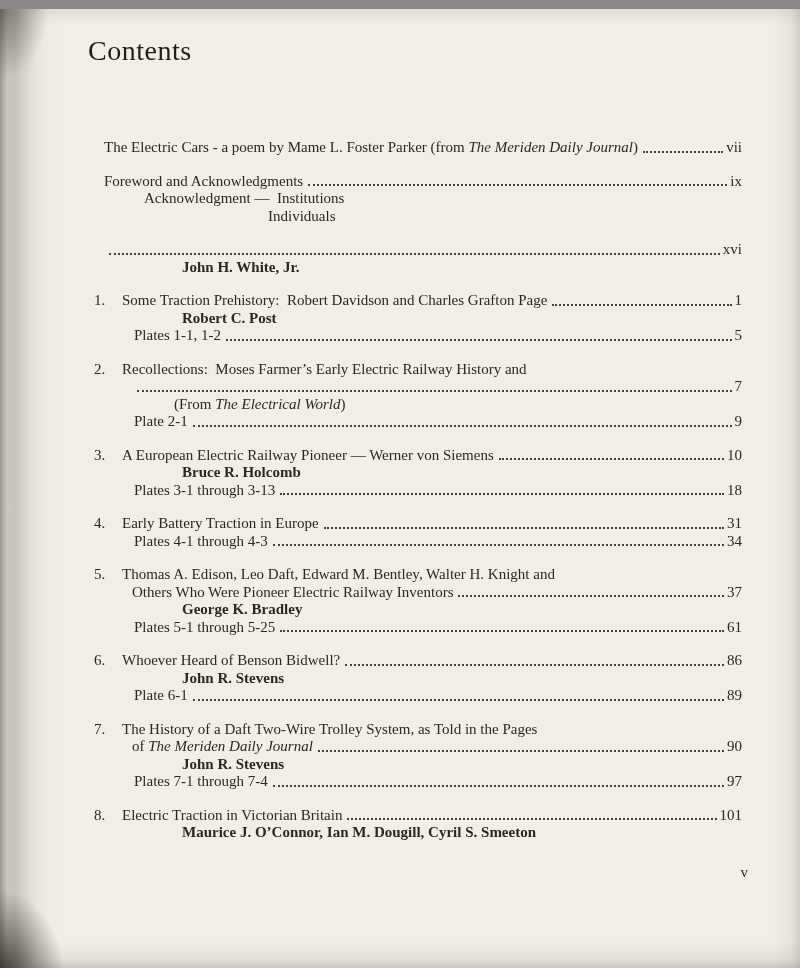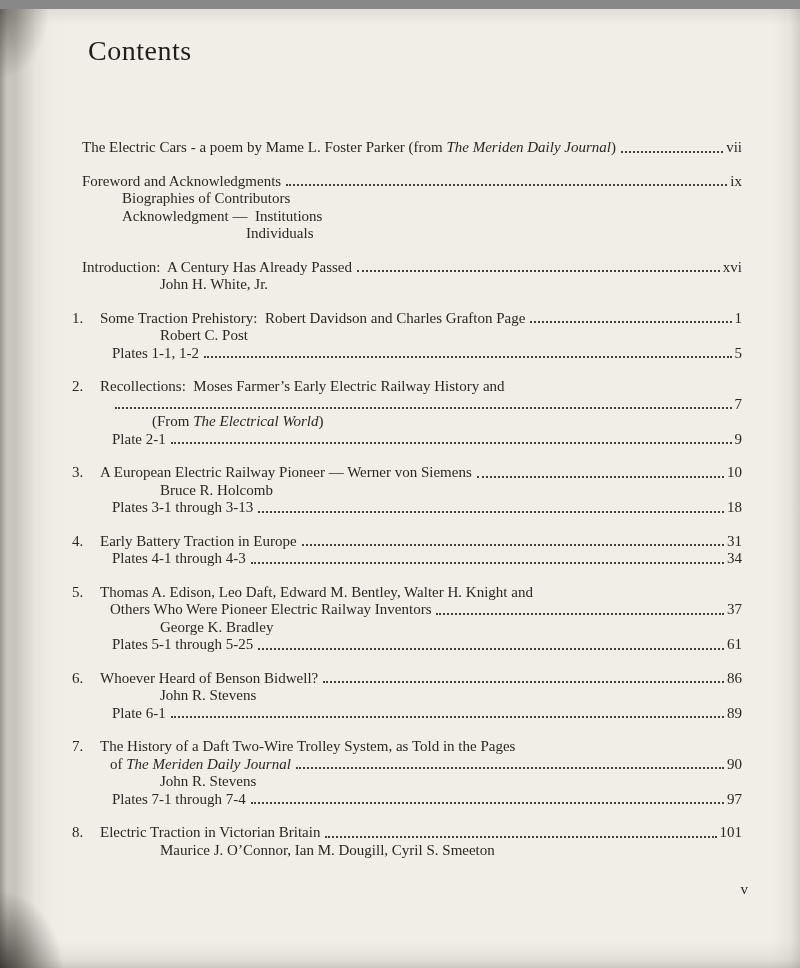--- a/index.html
+++ b/index.html
@@ -20,33 +20,33 @@
     background-color:#f0eee7;
   }
   .title{
     font-size:28px;
     font-weight:400;
     letter-spacing:0.5px;
     margin:26px 0 0 88px;
     color:#211e19;
   }
   .toc{ margin-top:72px; }
-  .entry{ margin-top:16px; }
+  .entry{ margin-top:16px;padding-left:22px; }
   .entry:first-child{ margin-top:0; }
   .row{
     display:flex;
     align-items:baseline;
     margin-right:58px;
     line-height:17.5px;
     font-size:15px;
   }
   .row.main   { padding-left:82px;  }
   .row.numbered{ padding-left:72px; }
   .row.wrap   { padding-left:110px; }
-  .row.author { padding-left:160px; }
+  .row.author { padding-left:160px;font-weight:bold; }
   .row.plates { padding-left:112px; }
   .row.sub1   { padding-left:122px; }
   .row.sub2   { padding-left:246px; }
   .row.paren  { padding-left:152px; }
   .num{ flex:0 0 28px; }
   .txt{ white-space:pre; }
   .it{ font-style:italic; }
   .leader{
     flex:1 1 auto;
     min-width:12px;
@@ -76,32 +76,28 @@
           <span class="pg">vii</span>
         </div>
       </div>
       <div class="entry">
         <div class="row main">
           <span class="txt"><span>Foreword and Acknowledgments</span></span>
           <span class="leader"></span>
           <span class="pg">ix</span>
         </div>
         <div class="row sub1">
-          <span class="txt"><span>Biographies of Contributors</span></span>
-        </div>
-        <div class="row sub1">
           <span class="txt"><span>Acknowledgment —  Institutions</span></span>
         </div>
         <div class="row sub2">
           <span class="txt"><span>Individuals</span></span>
         </div>
       </div>
       <div class="entry">
         <div class="row main">
-          <span class="txt"><span>Introduction:  A Century Has Already Passed</span></span>
           <span class="leader"></span>
           <span class="pg">xvi</span>
         </div>
         <div class="row author">
           <span class="txt"><span>John H. White, Jr.</span></span>
         </div>
       </div>
       <div class="entry">
         <div class="row numbered">
           <span class="num">1.</span>

